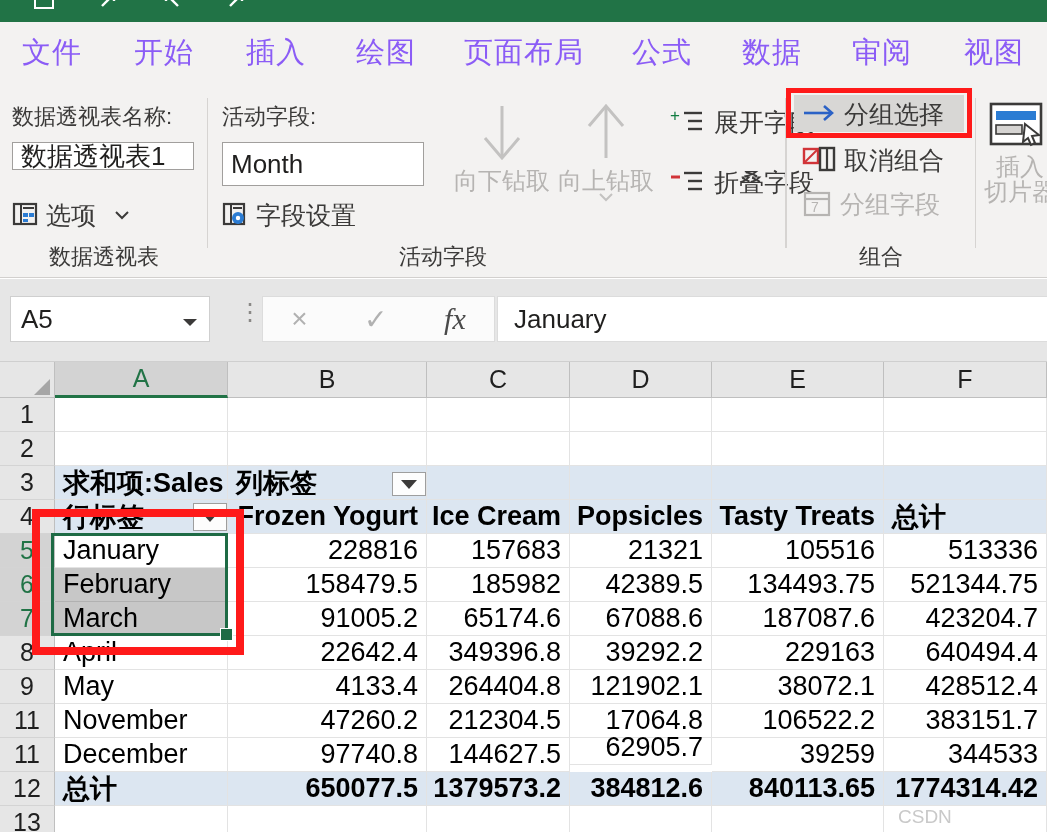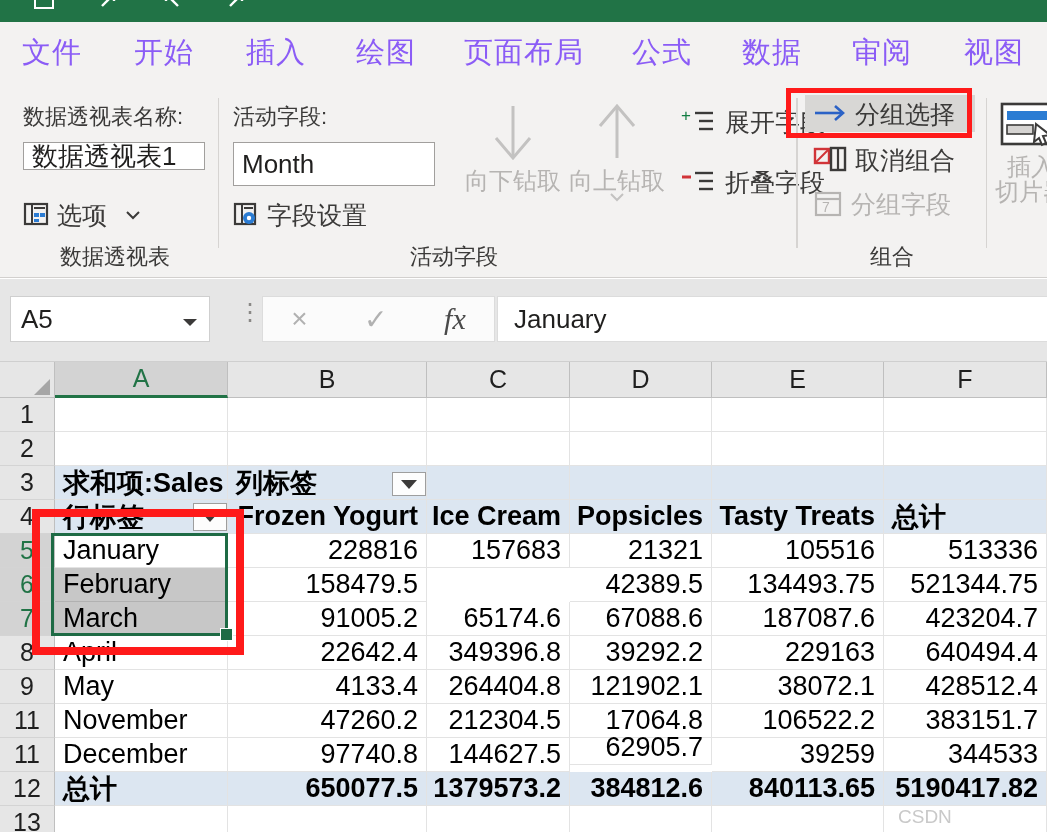--- a/index.html
+++ b/index.html
@@ -32,21 +32,21 @@
     font-size: 29px; color: #8b5cf6; letter-spacing: 1px;
     padding: 0 0; white-space: nowrap;
   }
 
   
   .ribbon {
     position: absolute; left: 0; top: 84px; width: 1047px; height: 194px;
     background: #f3f2f1;
     border-bottom: 1px solid #d2d0ce;
   }
-  .grp { position: absolute; top: 0; height: 194px; margin-left: 11px; }
+  .grp { position: absolute; top: 0; height: 194px; }
   .grp-sep { position: absolute; top: 14px; width: 1px; height: 150px; background: #d6d4d2; }
   .grp-title {
     position: absolute; bottom: 6px; width: 100%; text-align: center;
     font-size: 22px; color: #3b3a39;
   }
   .lbl { font-size: 22px; color: #3b3a39; white-space: nowrap; }
   .txtbox {
     background: #ffffff; border: 1px solid #a19f9d;
     font-size: 26px; color: #201f1e; padding: 3px 8px;
     display: flex; align-items: center;
@@ -442,20 +442,21 @@
 
     <div class="cell txt" style="left:55px;  top:172px; width:173px; height:34px;">January</div>
     <div class="cell num" style="left:228px; top:172px; width:199px; height:34px;">228816</div>
     <div class="cell num" style="left:427px; top:172px; width:143px; height:34px;">157683</div>
     <div class="cell num" style="left:570px; top:172px; width:142px; height:34px;">21321</div>
     <div class="cell num" style="left:712px; top:172px; width:172px; height:34px;">105516</div>
     <div class="cell num" style="left:884px; top:172px; width:163px; height:34px;">513336</div>
 
     <div class="cell txt" style="left:55px;  top:206px; width:173px; height:34px;">February</div>
     <div class="cell num" style="left:228px; top:206px; width:199px; height:34px;">158479.5</div>
+    <div class="cell num" style="left:427px; top:206px; width:143px; height:34px;">185982</div>
     <div class="cell num" style="left:570px; top:206px; width:142px; height:34px;">42389.5</div>
     <div class="cell num" style="left:712px; top:206px; width:172px; height:34px;">134493.75</div>
     <div class="cell num" style="left:884px; top:206px; width:163px; height:34px;">521344.75</div>
 
     <div class="cell txt" style="left:55px;  top:240px; width:173px; height:34px;">March</div>
     <div class="cell num" style="left:228px; top:240px; width:199px; height:34px;">91005.2</div>
     <div class="cell num" style="left:427px; top:240px; width:143px; height:34px;">65174.6</div>
     <div class="cell num" style="left:570px; top:240px; width:142px; height:34px;">67088.6</div>
     <div class="cell num" style="left:712px; top:240px; width:172px; height:34px;">187087.6</div>
     <div class="cell num" style="left:884px; top:240px; width:163px; height:34px;">423204.7</div>
@@ -486,21 +487,21 @@
     <div class="cell num" style="left:427px; top:376px; width:143px; height:34px;">144627.5</div>
     <div class="cell num" style="left:570px; top:369px; width:142px; height:34px;">62905.7</div>
     <div class="cell num" style="left:712px; top:376px; width:172px; height:34px;">39259</div>
     <div class="cell num" style="left:884px; top:376px; width:163px; height:34px;">344533</div>
 
     <div class="cell tot txt" style="left:55px;  top:410px; width:173px; height:34px;">总计</div>
     <div class="cell tot num" style="left:228px; top:410px; width:199px; height:34px;">650077.5</div>
     <div class="cell tot num" style="left:427px; top:410px; width:143px; height:34px;">1379573.2</div>
     <div class="cell tot num" style="left:570px; top:410px; width:142px; height:34px;">384812.6</div>
     <div class="cell tot num" style="left:712px; top:410px; width:172px; height:34px;">840113.65</div>
-    <div class="cell tot num" style="left:884px; top:410px; width:163px; height:34px;">5190417.82</div>
+    <div class="cell tot num" style="left:884px; top:410px; width:163px; height:34px;">1774314.42</div>
 
     <div class="cell blank" style="left:55px;  top:444px; width:173px; height:34px;"></div>
     <div class="cell blank" style="left:228px; top:444px; width:199px; height:34px;"></div>
     <div class="cell blank" style="left:427px; top:444px; width:143px; height:34px;"></div>
     <div class="cell blank" style="left:570px; top:444px; width:142px; height:34px;"></div>
     <div class="cell blank" style="left:712px; top:444px; width:172px; height:34px;"></div>
     <div class="cell blank" style="left:884px; top:444px; width:163px; height:34px;"></div>
   </div>
 
   <div class="sel-shade"></div>

